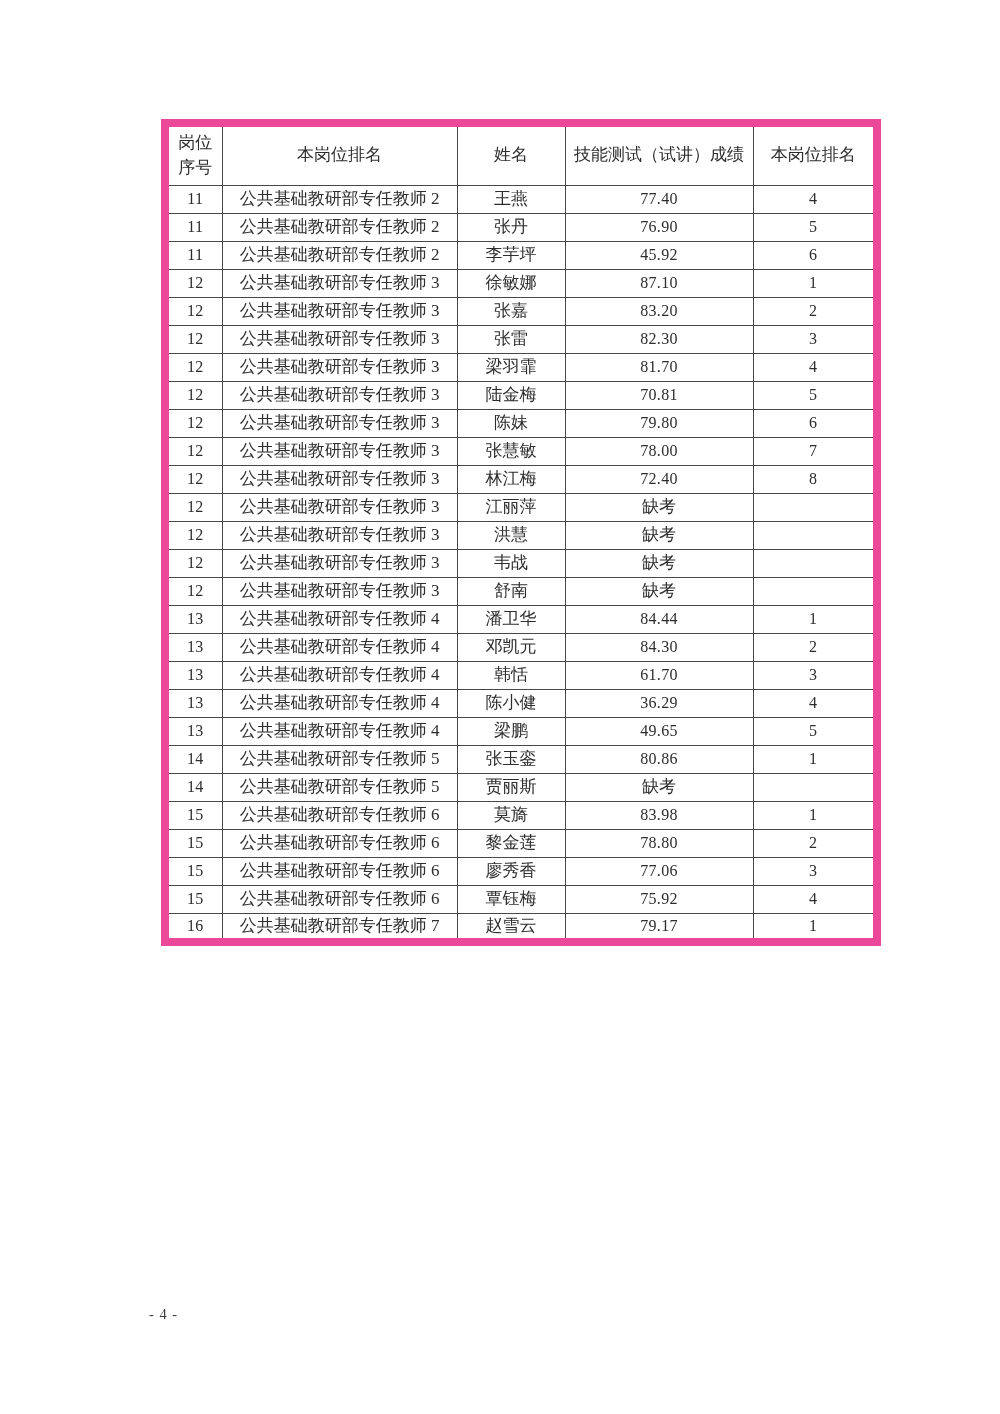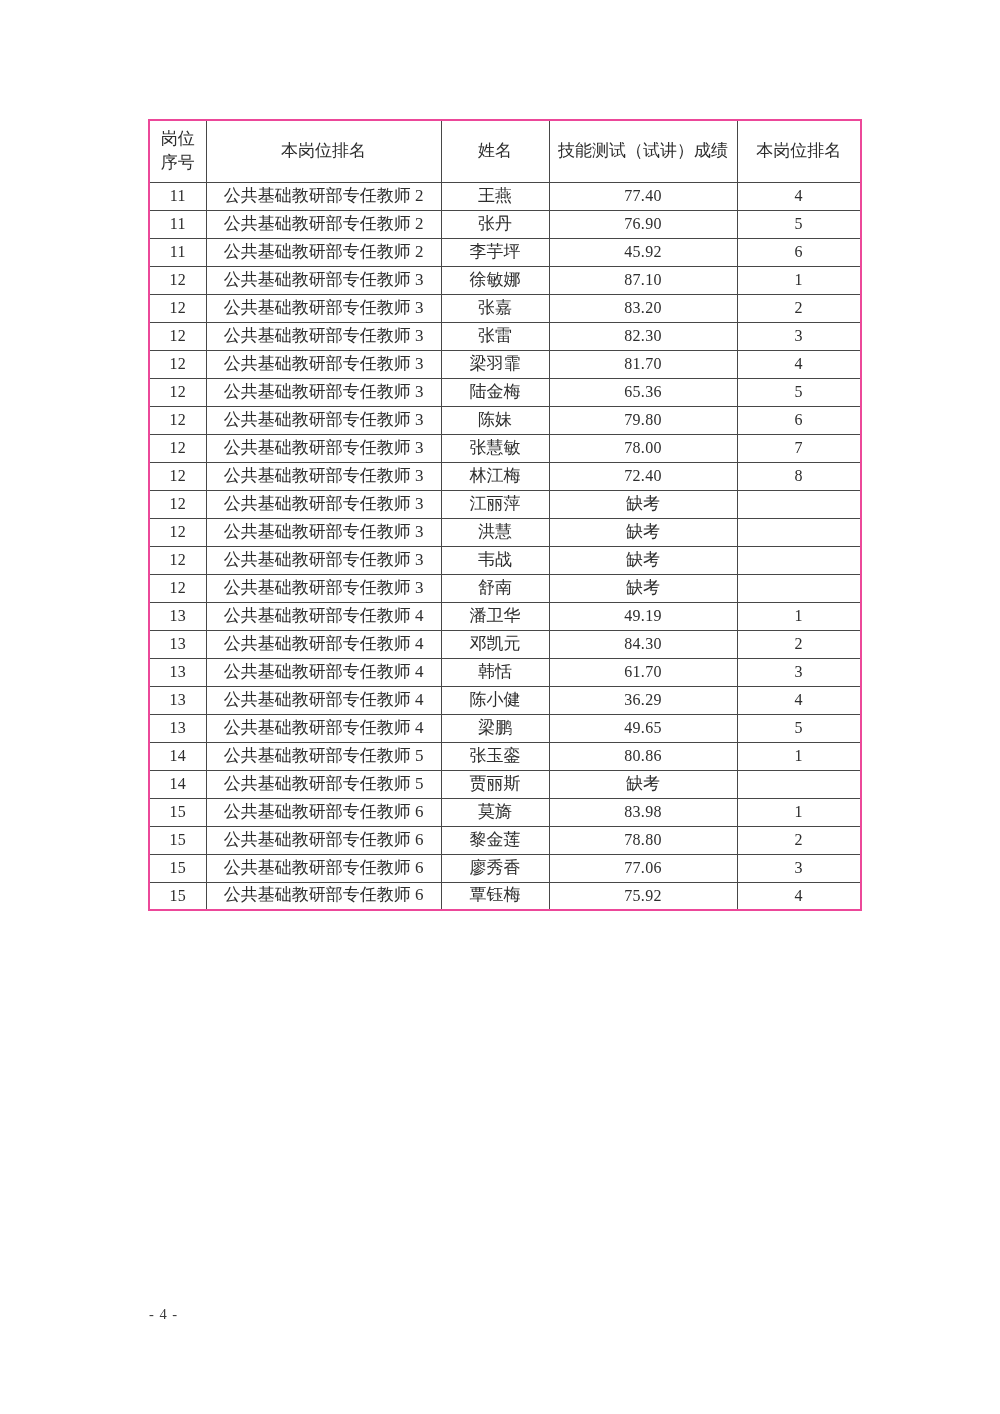--- a/index.html
+++ b/index.html
@@ -15,26 +15,26 @@
     color: #2d2d2d;
     overflow: hidden;
   }
   .page {
     position: absolute;
     inset: 0;
     background: #ffffff;
   }
   table.score-table {
     position: absolute;
-    left: 148px;
+    left: 161px;
     top: 119px;
     width: 712px;
     border-collapse: collapse;
     table-layout: fixed;
-    border: 2px solid #ec4899;
+    border: 8px solid #ec4899;
   }
   .score-table th,
   .score-table td {
     border: 1px solid #474747;
     text-align: center;
     vertical-align: middle;
     padding: 0 2px;
     font-weight: normal;
     font-size: 17px;
     line-height: 1.45;
@@ -132,21 +132,21 @@
           <td class="num">12</td>
           <td>公共基础教研部专任教师 3</td>
           <td>梁羽霏</td>
           <td class="num">81.70</td>
           <td class="num">4</td>
         </tr>
         <tr>
           <td class="num">12</td>
           <td>公共基础教研部专任教师 3</td>
           <td>陆金梅</td>
-          <td class="num">65.36</td>
+          <td class="num">70.81</td>
           <td class="num">5</td>
         </tr>
         <tr>
           <td class="num">12</td>
           <td>公共基础教研部专任教师 3</td>
           <td>陈妹</td>
           <td class="num">79.80</td>
           <td class="num">6</td>
         </tr>
         <tr>
@@ -188,21 +188,21 @@
           <td class="num">12</td>
           <td>公共基础教研部专任教师 3</td>
           <td>舒南</td>
           <td>缺考</td>
           <td class="num"></td>
         </tr>
         <tr>
           <td class="num">13</td>
           <td>公共基础教研部专任教师 4</td>
           <td>潘卫华</td>
-          <td class="num">49.19</td>
+          <td class="num">84.44</td>
           <td class="num">1</td>
         </tr>
         <tr>
           <td class="num">13</td>
           <td>公共基础教研部专任教师 4</td>
           <td>邓凯元</td>
           <td class="num">84.30</td>
           <td class="num">2</td>
         </tr>
         <tr>
@@ -261,18 +261,25 @@
           <td class="num">77.06</td>
           <td class="num">3</td>
         </tr>
         <tr>
           <td class="num">15</td>
           <td>公共基础教研部专任教师 6</td>
           <td>覃钰梅</td>
           <td class="num">75.92</td>
           <td class="num">4</td>
         </tr>
+        <tr>
+          <td class="num">16</td>
+          <td>公共基础教研部专任教师 7</td>
+          <td>赵雪云</td>
+          <td class="num">79.17</td>
+          <td class="num">1</td>
+        </tr>
       </tbody>
   </table>
 
   <div class="page-number">- 4 -</div>
 
 </div>
 
 </body></html>

